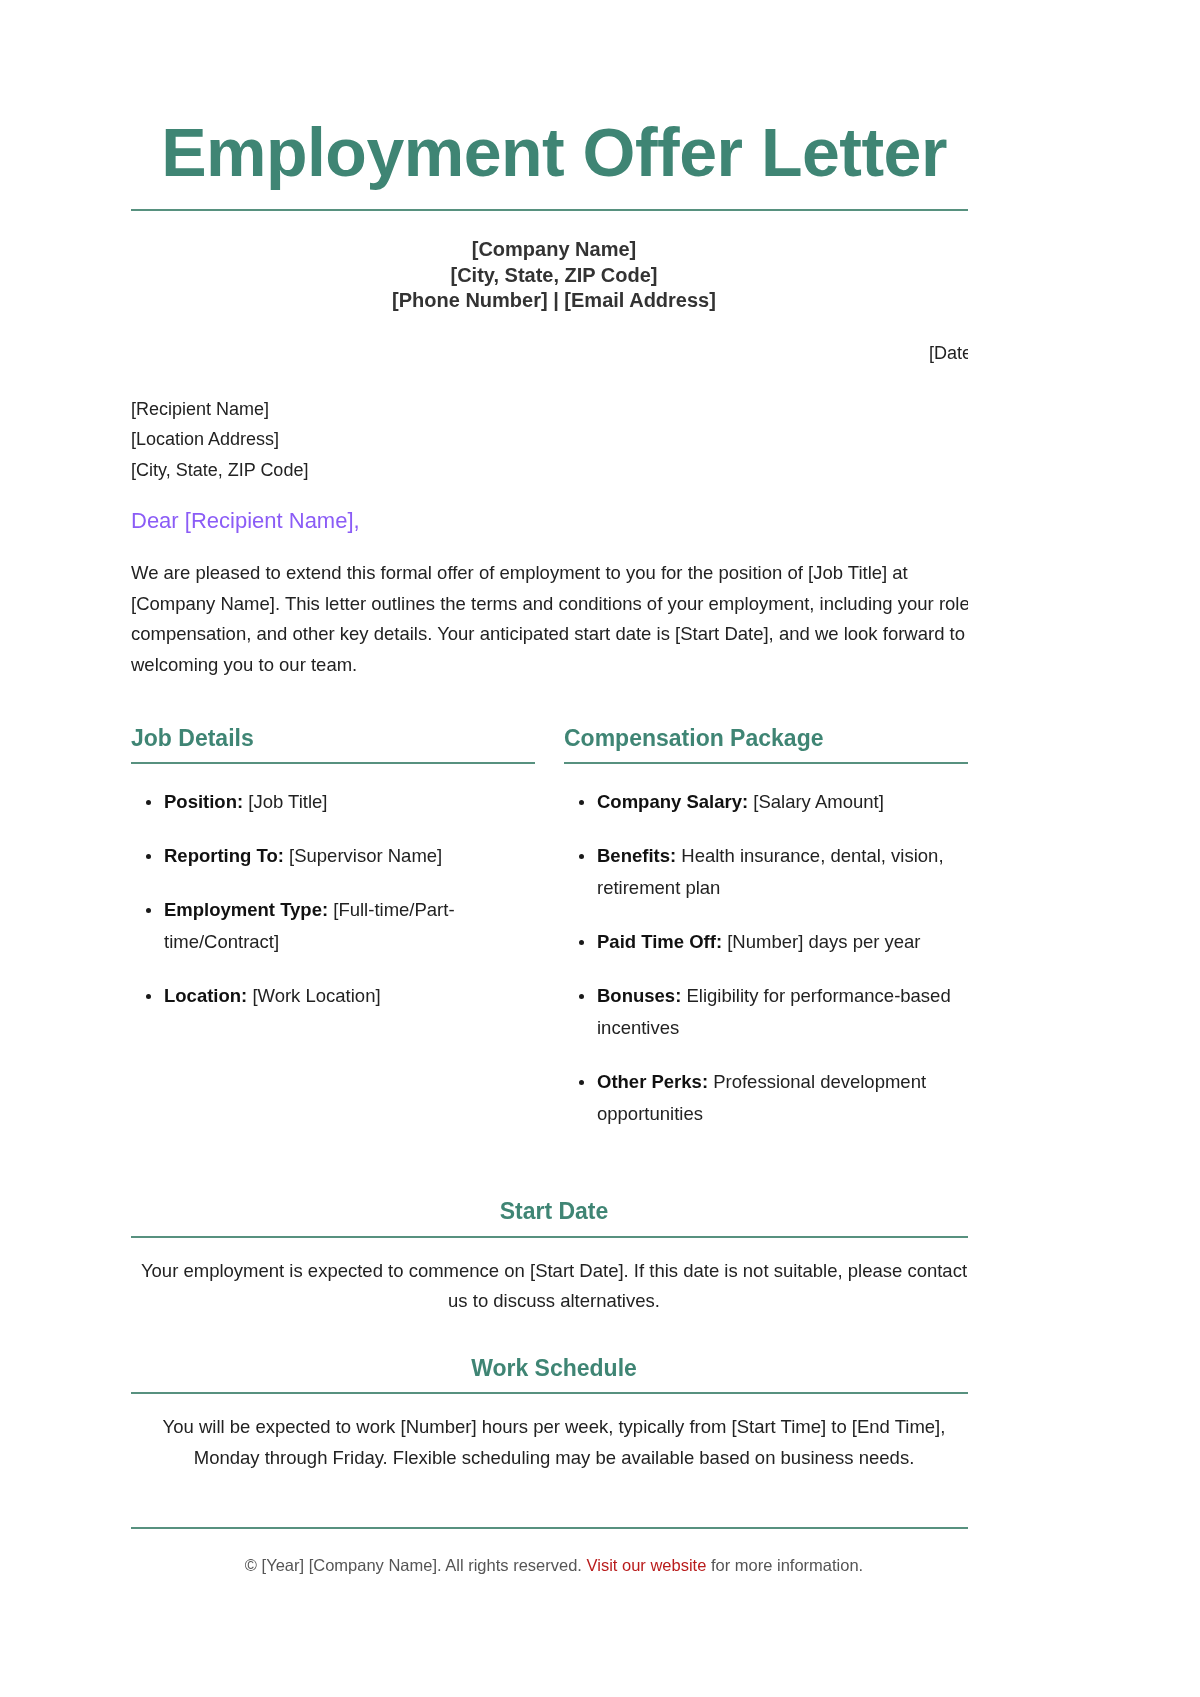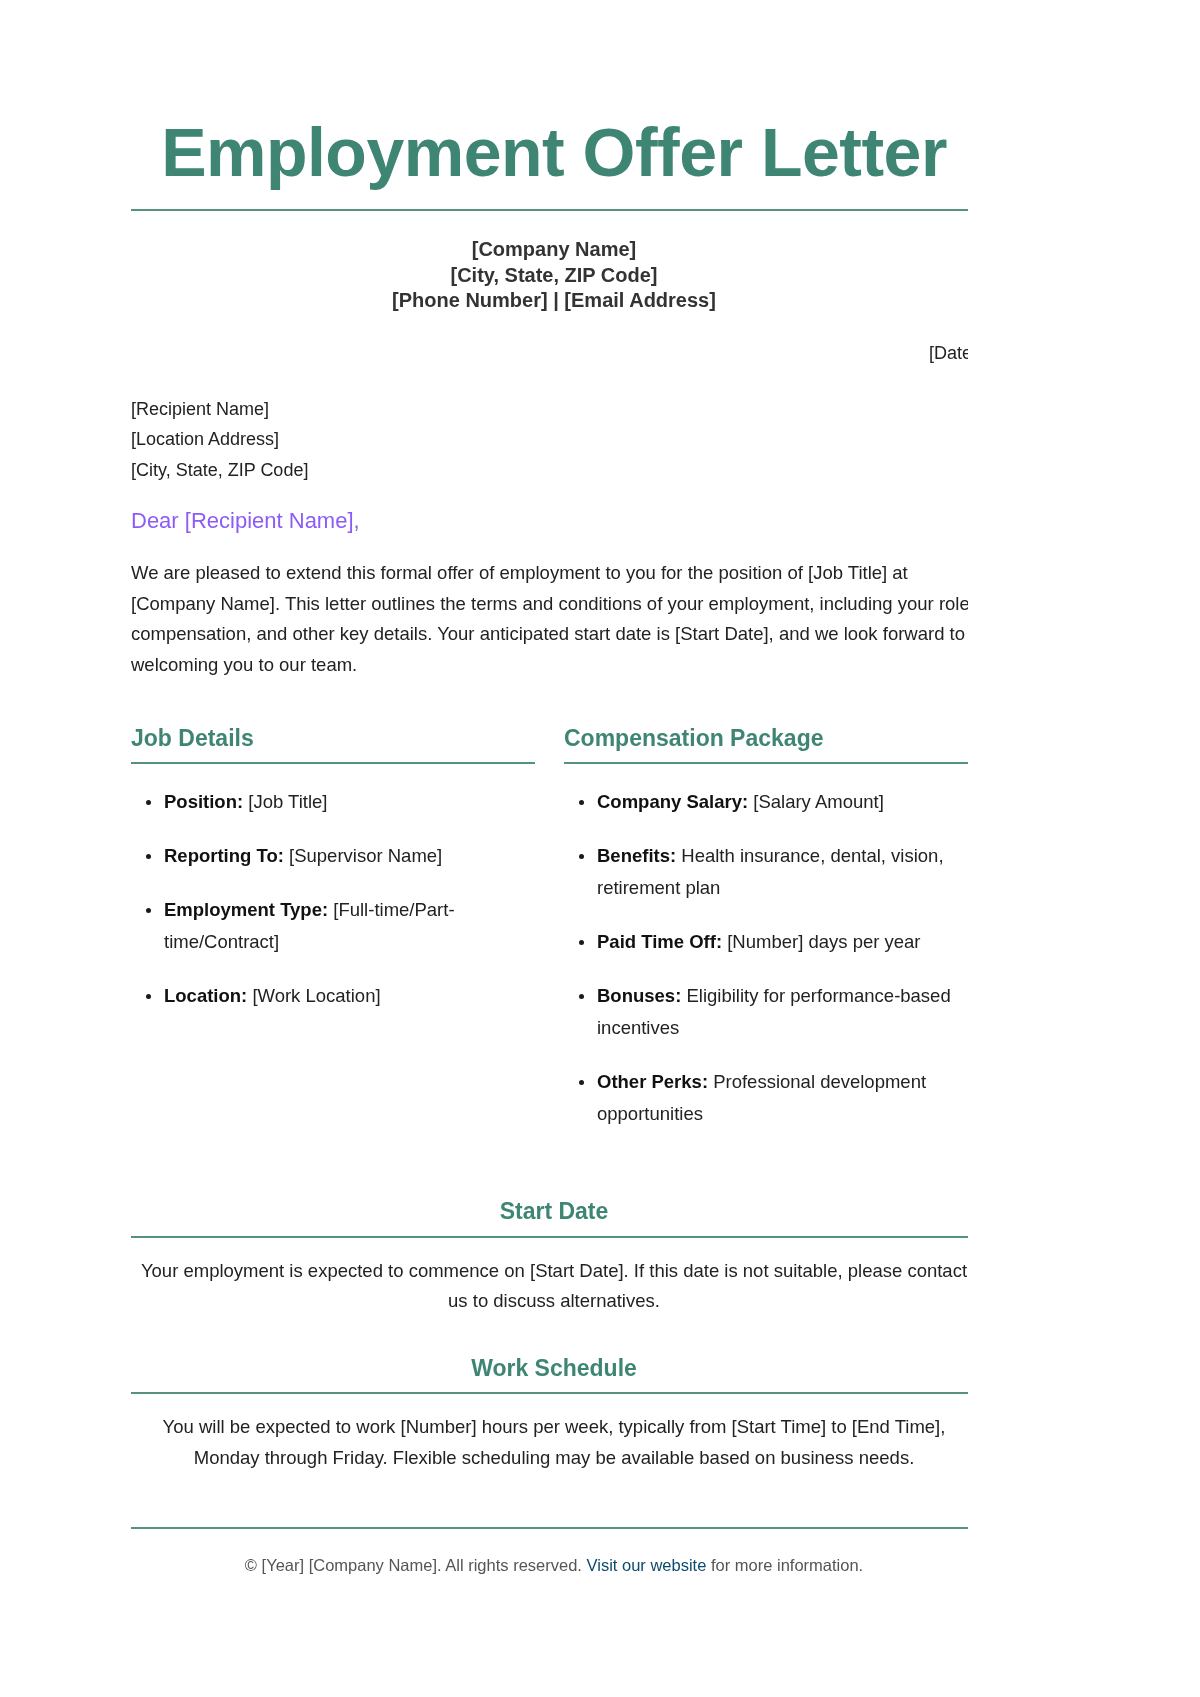--- a/index.html
+++ b/index.html
@@ -181,21 +181,21 @@
     width: 100%;
   }
   .footer-text {
     margin-top: 25px;
     text-align: center;
     font-size: 16.5px;
     line-height: 22px;
     color: #555555;
   }
   .footer-text a {
-    color: #0c4a6e;
+    color: #b91c1c;
     text-decoration: none;
   }
 </style>
 </head>
 <body>
 
 <div class="page">
   <div class="content">
 
     <h1 class="doc-title">Employment Offer Letter</h1>

